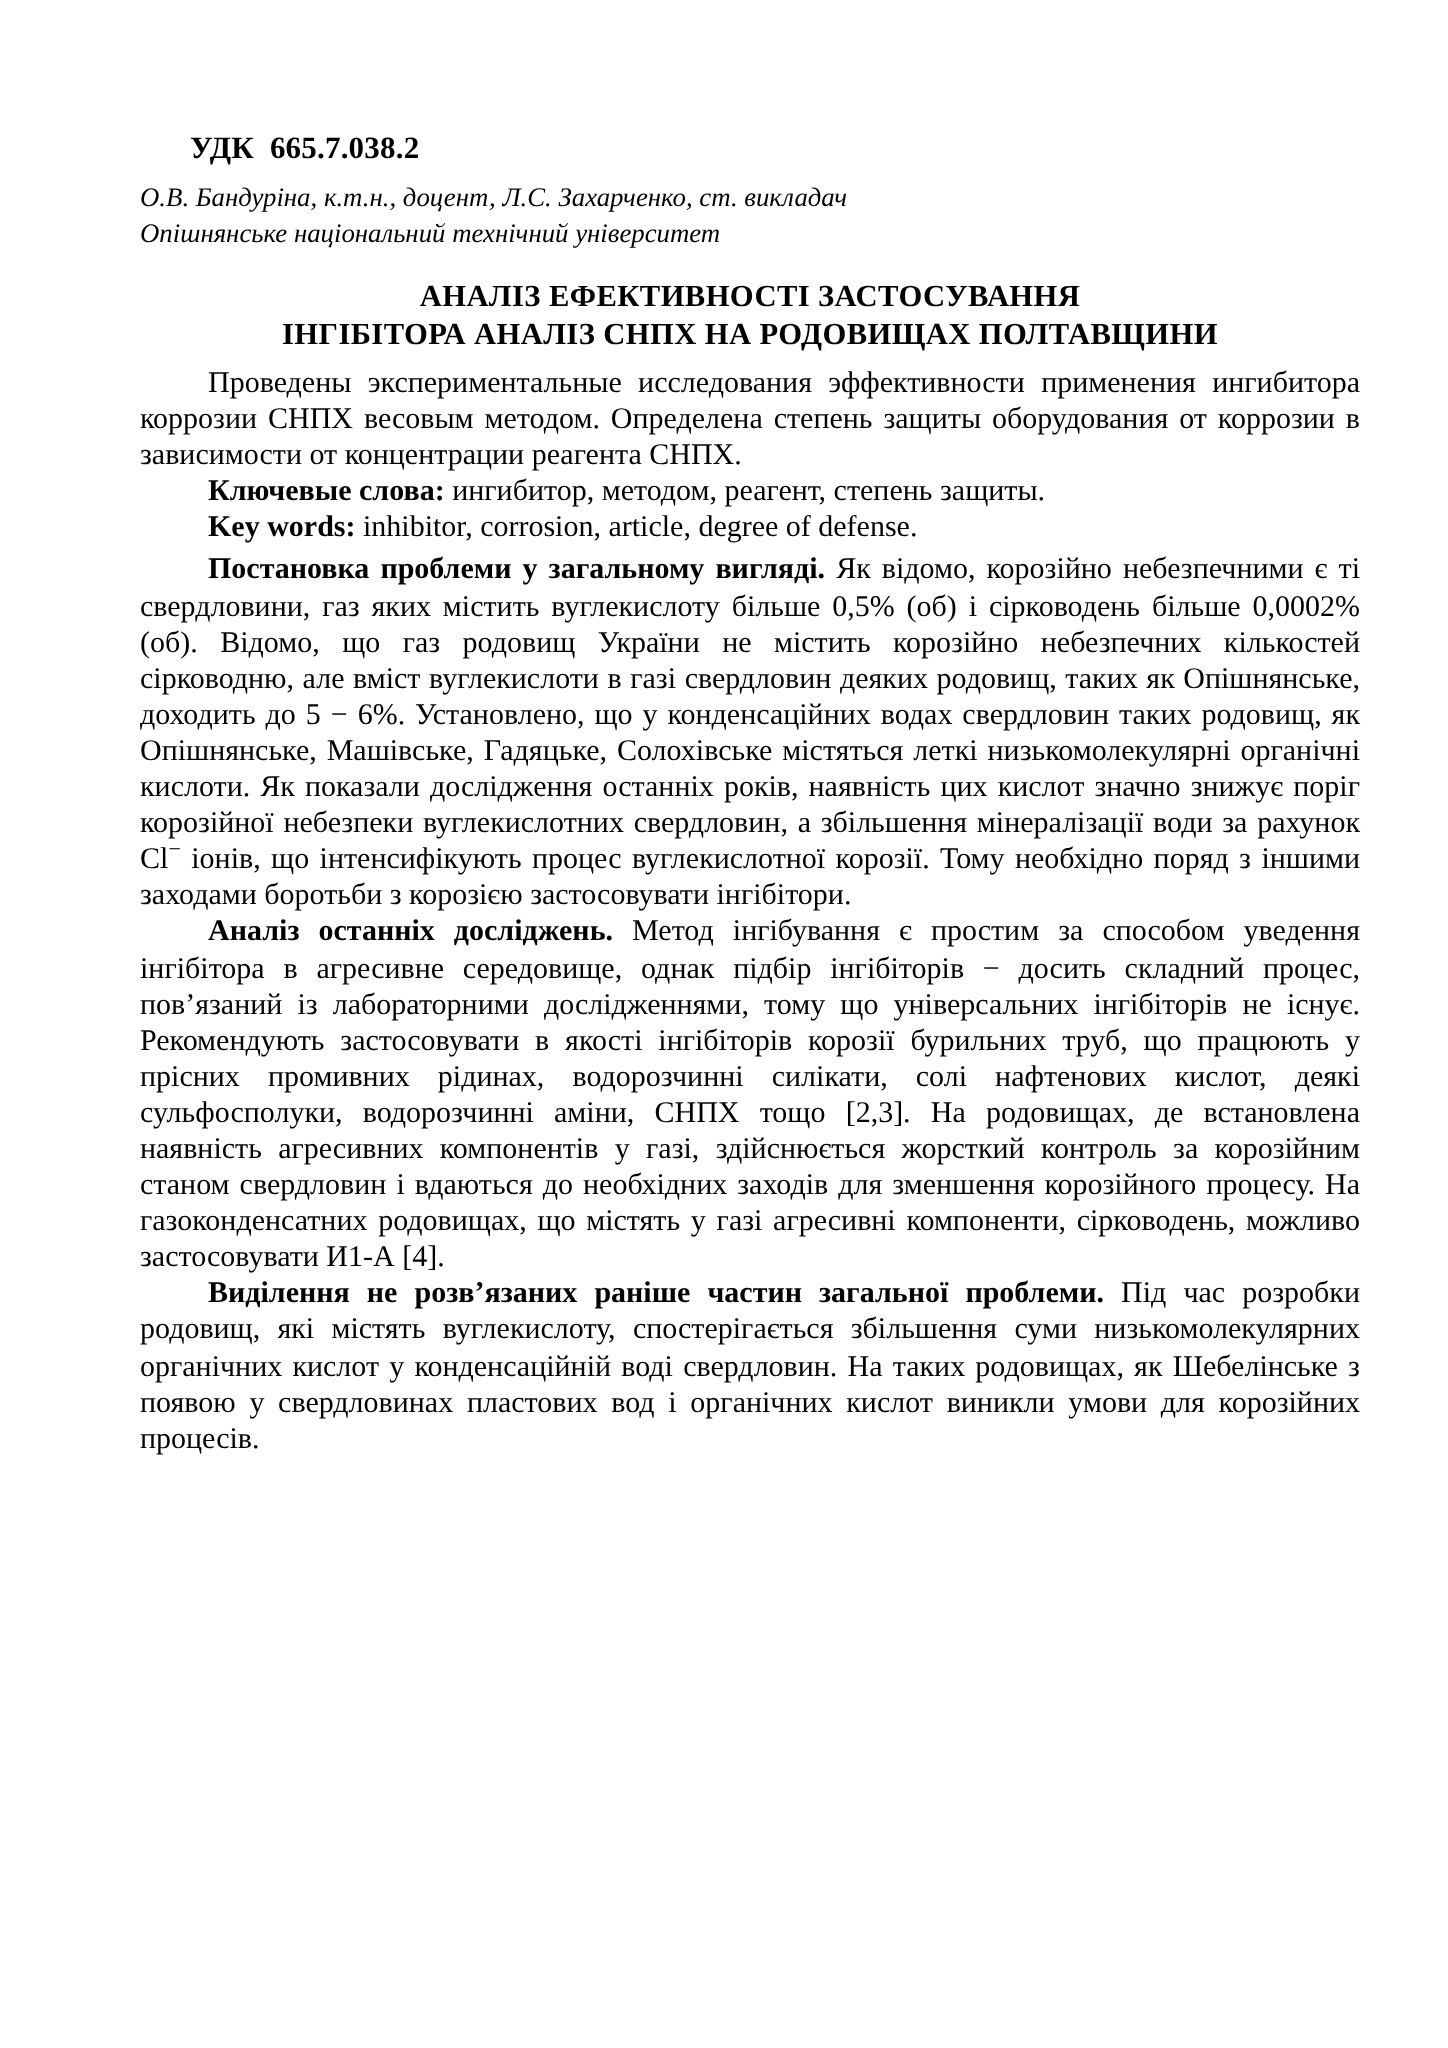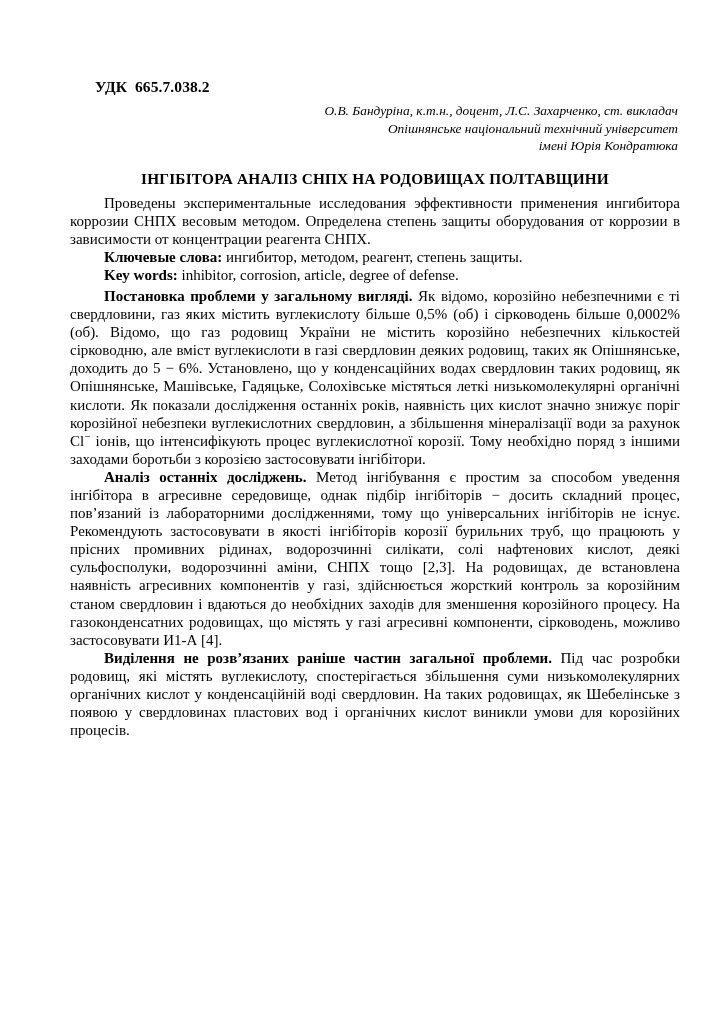--- a/index.html
+++ b/index.html
@@ -14,31 +14,29 @@
     font-family: "Liberation Serif", "DejaVu Serif", serif;
     color: #000000;
   }
   .page {
     position: relative;
     width: 724px;
     height: 764px;
     background: #ffffff;
     box-sizing: border-box;
     padding: 66px 44px 0 70px;
-    margin-top: 12px;
   }
   .udk {
     font-size: 15.5px;
     font-weight: bold;
     letter-spacing: 0.1px;
     margin: 0 0 6px 25px;
     white-space: pre;
   }
   .byline {
-    text-align: right;
     font-style: italic;
     font-size: 13.4px;
     line-height: 17.5px;
     margin: 0 0 0 0;
     padding-right: 2px;
   }
   .byline div { white-space: nowrap; }
   .title {
     text-align: center;
     font-weight: bold;
@@ -69,24 +67,24 @@
 </head>
 <body>
 
 <div class="page">
 
   <div class="udk">УДК  665.7.038.2</div>
 
   <div class="byline">
     <div>О.В. Бандуріна, к.т.н., доцент, Л.С. Захарченко, ст. викладач</div>
     <div>Опішнянське національний технічний університет</div>
-    <div>імені Юрія Кондратюка</div>
   </div>
 
   <div class="title">
+    <div>АНАЛІЗ ЕФЕКТИВНОСТІ ЗАСТОСУВАННЯ</div>
     <div>ІНГІБІТОРА АНАЛІЗ СНПХ НА РОДОВИЩАХ ПОЛТАВЩИНИ</div>
   </div>
 
   <div class="abstract-block">
 
 
 
     <p class="para">Проведены экспериментальные исследования эффективности применения ингибитора коррозии СНПХ весовым методом. Определена степень защиты оборудования от коррозии в зависимости от концентрации реагента СНПХ.</p>
 
     <p class="para"><b class="run-in">Ключевые слова:</b><span> ингибитор, методом, реагент, степень защиты.</span></p>

